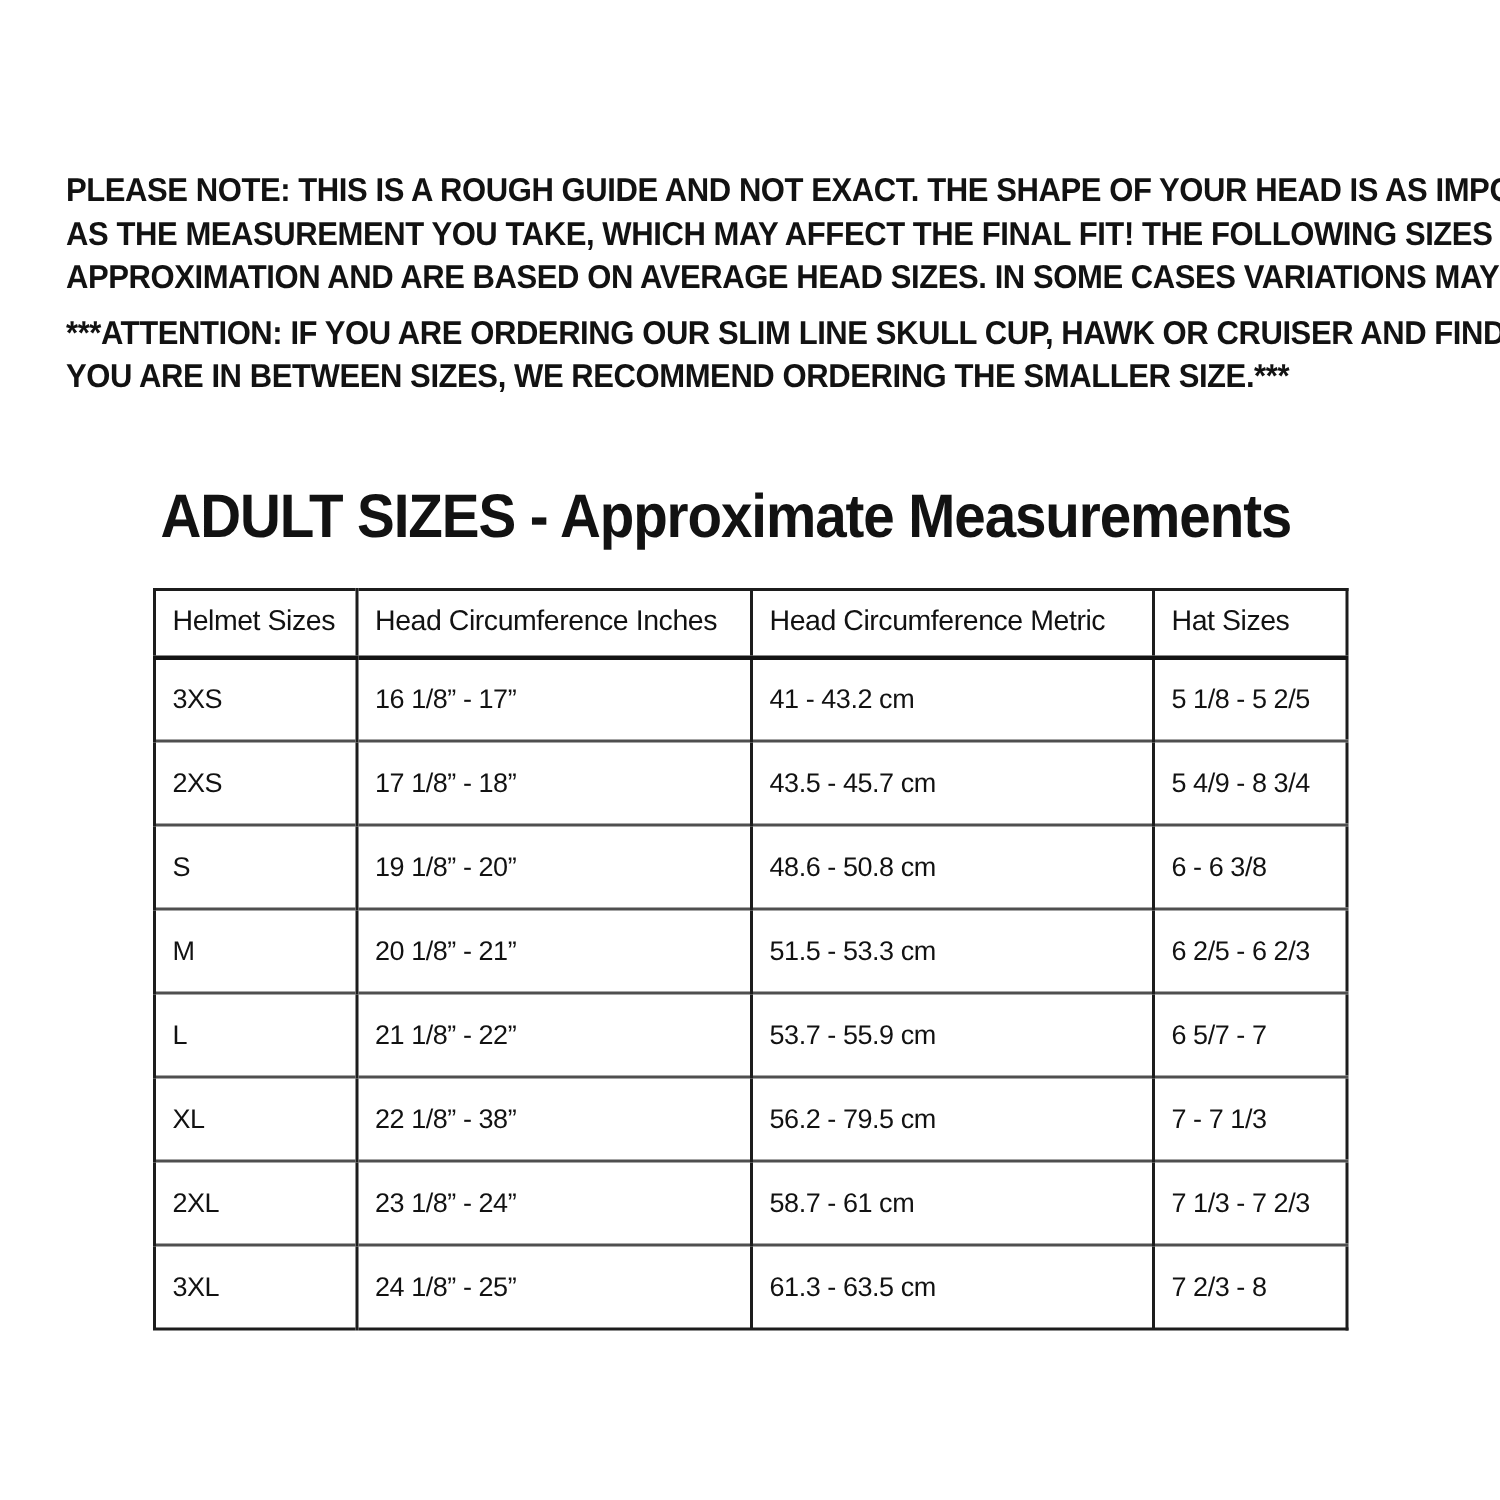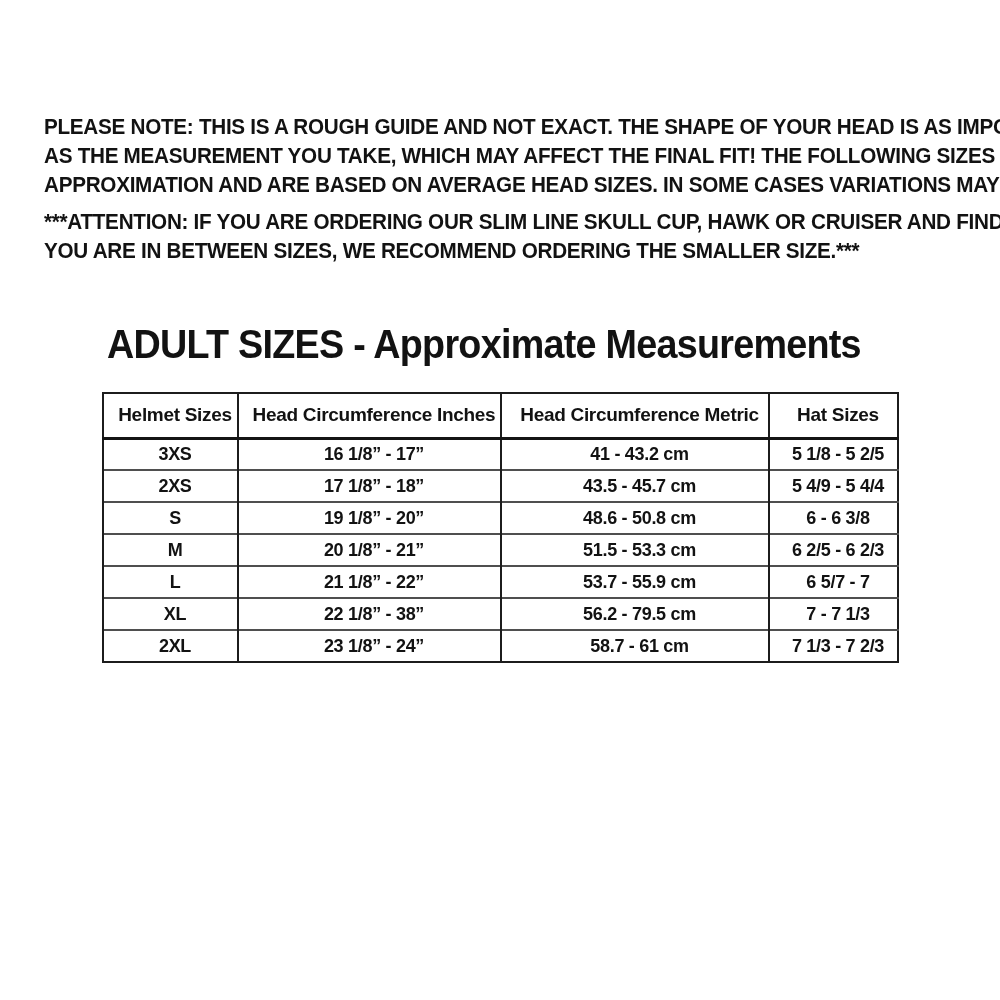--- a/index.html
+++ b/index.html
@@ -41,35 +41,35 @@
     position: absolute;
     left: 102px;
     top: 392px;
     width: 795px;
     table-layout: fixed;
     border-collapse: collapse;
     border: 2px solid #1c1c1c;
   }
   .size-table th, .size-table td {
     border-left: 2px solid #1c1c1c;
-    text-align: center;
+    text-align: left;
     vertical-align: middle;
     padding: 0 2px 0 11px;
-    font-weight: 700;
+    font-weight: 400;
     letter-spacing: -0.3px;
     overflow: hidden;
     white-space: nowrap;
   }
   .size-table th {
     height: 45px;
     font-size: 19px;
     border-bottom: 3px solid #141414;
   }
   .size-table td {
-    height: 32px;
+    height: 56px;
     font-size: 18px;
     border-top: 2px solid #4f4f4f;
     margin-top: 43px;
   }
   .metric-strong { font-size: 20px; letter-spacing: -0.2px; }
 </style>
 </head>
 <body>
 
 <div class="text-block notice-block">
@@ -104,21 +104,21 @@
     <tr>
       <td>3XS</td>
       <td>16 1/8” - 17”</td>
       <td class="metric-strong">41 - 43.2 cm</td>
       <td>5 1/8 - 5 2/5</td>
     </tr>
     <tr>
       <td>2XS</td>
       <td>17 1/8” - 18”</td>
       <td>43.5 - 45.7 cm</td>
-      <td>5 4/9 - 5 4/4</td>
+      <td>5 4/9 - 8 3/4</td>
     </tr>
     <tr>
       <td>S</td>
       <td>19 1/8” - 20”</td>
       <td>48.6 - 50.8 cm</td>
       <td>6 - 6 3/8</td>
     </tr>
     <tr>
       <td>M</td>
       <td>20 1/8” - 21”</td>
@@ -136,14 +136,20 @@
       <td>22 1/8” - 38”</td>
       <td>56.2 - 79.5 cm</td>
       <td>7 - 7 1/3</td>
     </tr>
     <tr>
       <td>2XL</td>
       <td>23 1/8” - 24”</td>
       <td>58.7 - 61 cm</td>
       <td>7 1/3 - 7 2/3</td>
     </tr>
+    <tr>
+      <td>3XL</td>
+      <td>24 1/8” - 25”</td>
+      <td>61.3 - 63.5 cm</td>
+      <td>7 2/3 - 8</td>
+    </tr>
   </tbody>
 </table>
 
 </body></html>

